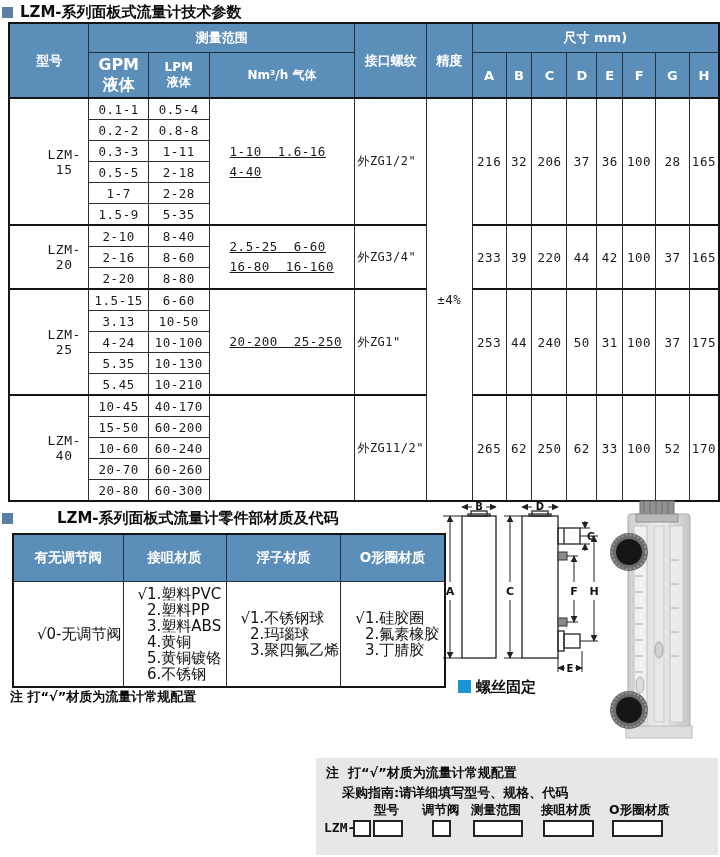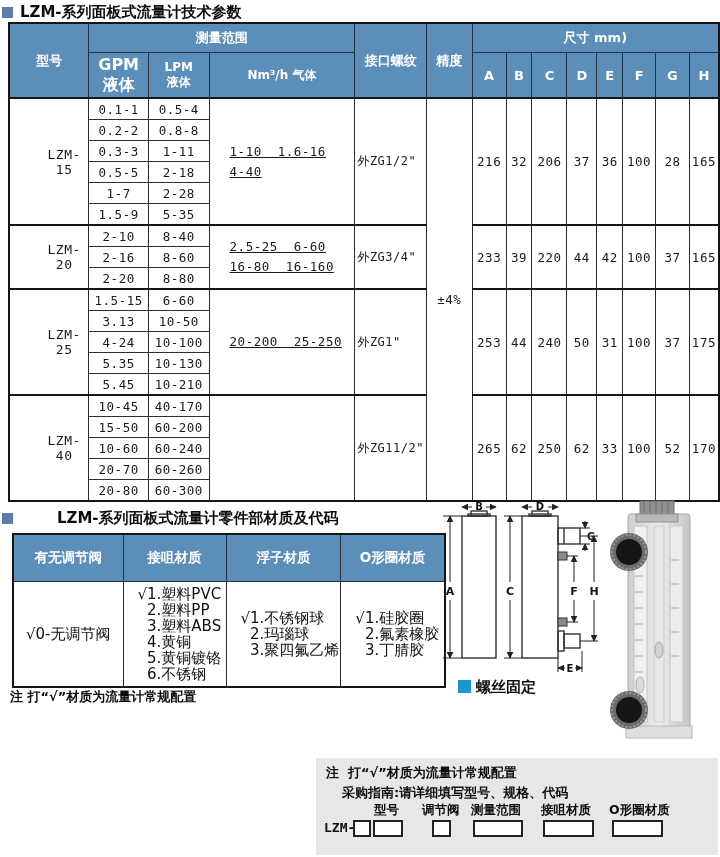--- a/index.html
+++ b/index.html
@@ -25,21 +25,21 @@
   td.model { font-size:13px;padding-left:32px; }
 
   
   table.mat { position:absolute; left:12px; top:533px; border-collapse:collapse;
               table-layout:fixed; border:2px solid #151515; }
   .mat th { background:#5c8eba; color:#fff; font-weight:bold; font-size:13.5px;
             height:44px; border:1px solid #20303f; text-align:center; }
   .mat td { border:1px solid #2e2e2e; height:102px; font-size:15px;
             vertical-align:middle; color:#111; }
   .mat td.list { white-space:pre; text-align:left; padding-left:14px; line-height:16px; }
-  .mat td.center { text-align:center; }
+  .mat td.center { text-align:right; }
 
   .note-line { position:absolute; left:10px; top:688px; font-size:13px;
                font-weight:600; color:#0d0d0d; }
 
   
   .diagram { position:absolute; left:438px; top:500px; }
 
   
   .order { position:absolute; left:316px; top:758px; width:402px; height:97px;
            background:#e7e7e7; font-size:13px; color:#0d0d0d; }

